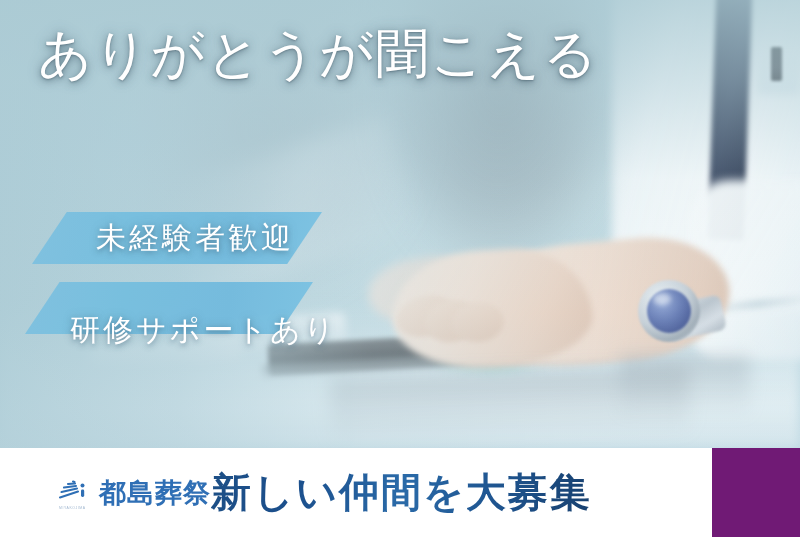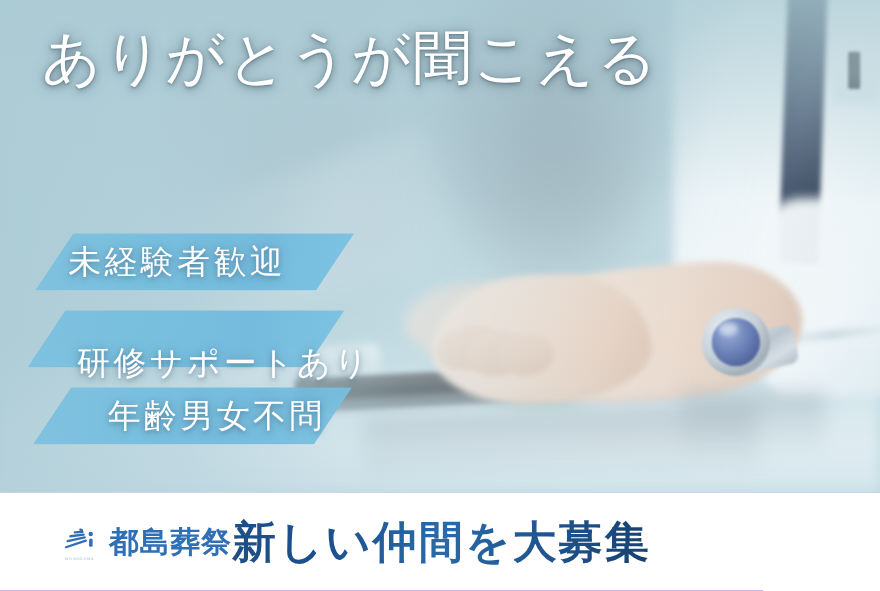--- a/index.html
+++ b/index.html
@@ -6,21 +6,21 @@
     margin: 0;
     padding: 0;
     background: #ffffff;
   }
   #banner {
     position: relative;
     width: 800px;
     height: 537px;
     overflow: hidden;
     font-family: "Liberation Serif", "DejaVu Serif", serif;
-    background: #6d28d9;
+    background: #701a75;
   }
 
   
   .photo {
     position: absolute;
     left: 0; top: 0;
     width: 800px;
     height: 448px;
     overflow: hidden;
     background:
@@ -270,42 +270,42 @@
     text-shadow:
       0 2px 5px rgba(60,95,120,0.5),
       0 0 10px rgba(70,105,130,0.35);
   }
   
   .ribbon-1 .ribbon-shape {
     width: 290px;
     clip-path: polygon(12% 0, 100% 0, 88% 100%, 0 100%);
     left: 32px;
   }
-  .ribbon-1 .ribbon-label { margin-left: 62px; }
+  .ribbon-1 .ribbon-label { margin-left: 96px; }
   
   .ribbon-2 .ribbon-shape {
     width: 288px;
     clip-path: polygon(12% 0, 100% 0, 88% 100%, 0 100%);
     left: 25px;
   }
   .ribbon-2 .ribbon-label { margin-left: 70px; margin-top: 44px; }
   
   .ribbon-3 .ribbon-shape {
     width: 290px;
     clip-path: polygon(12% 0, 100% 0, 88% 100%, 0 100%);
     left: 30px;
   }
   .ribbon-3 .ribbon-label { margin-left: 98px; }
 
   
   .bottom-bar {
     position: absolute;
     left: 0;
     top: 448px;
-    width: 800px;
+    width: 712px;
     height: 89px;
     background: #ffffff;
     display: flex;
     align-items: center;
   }
   .logo {
     display: flex;
     align-items: center;
     margin-left: 58px;
   }
@@ -388,24 +388,20 @@
 
   <div class="ribbons">
     <div class="ribbon ribbon-1">
       <div class="ribbon-shape"></div>
       <span class="ribbon-label">未経験者歓迎</span>
     </div>
     <div class="ribbon ribbon-2">
       <div class="ribbon-shape"></div>
       <span class="ribbon-label">研修サポートあり</span>
     </div>
-    <div class="ribbon ribbon-3">
-      <div class="ribbon-shape"></div>
-      <span class="ribbon-label">年齢男女不問</span>
-    </div>
   </div>
 
   <div class="bottom-bar">
 
     <div class="logo">
       <span class="logo-mark">
         <svg width="34" height="30" viewBox="0 0 34 30" aria-hidden="true">
           <g stroke="#2f6fb5" stroke-width="2.1" stroke-linecap="round" fill="none">
             <line x1="2" y1="19.5" x2="20" y2="13.5"></line>
             <line x1="3.5" y1="14" x2="19" y2="10.5"></line>

